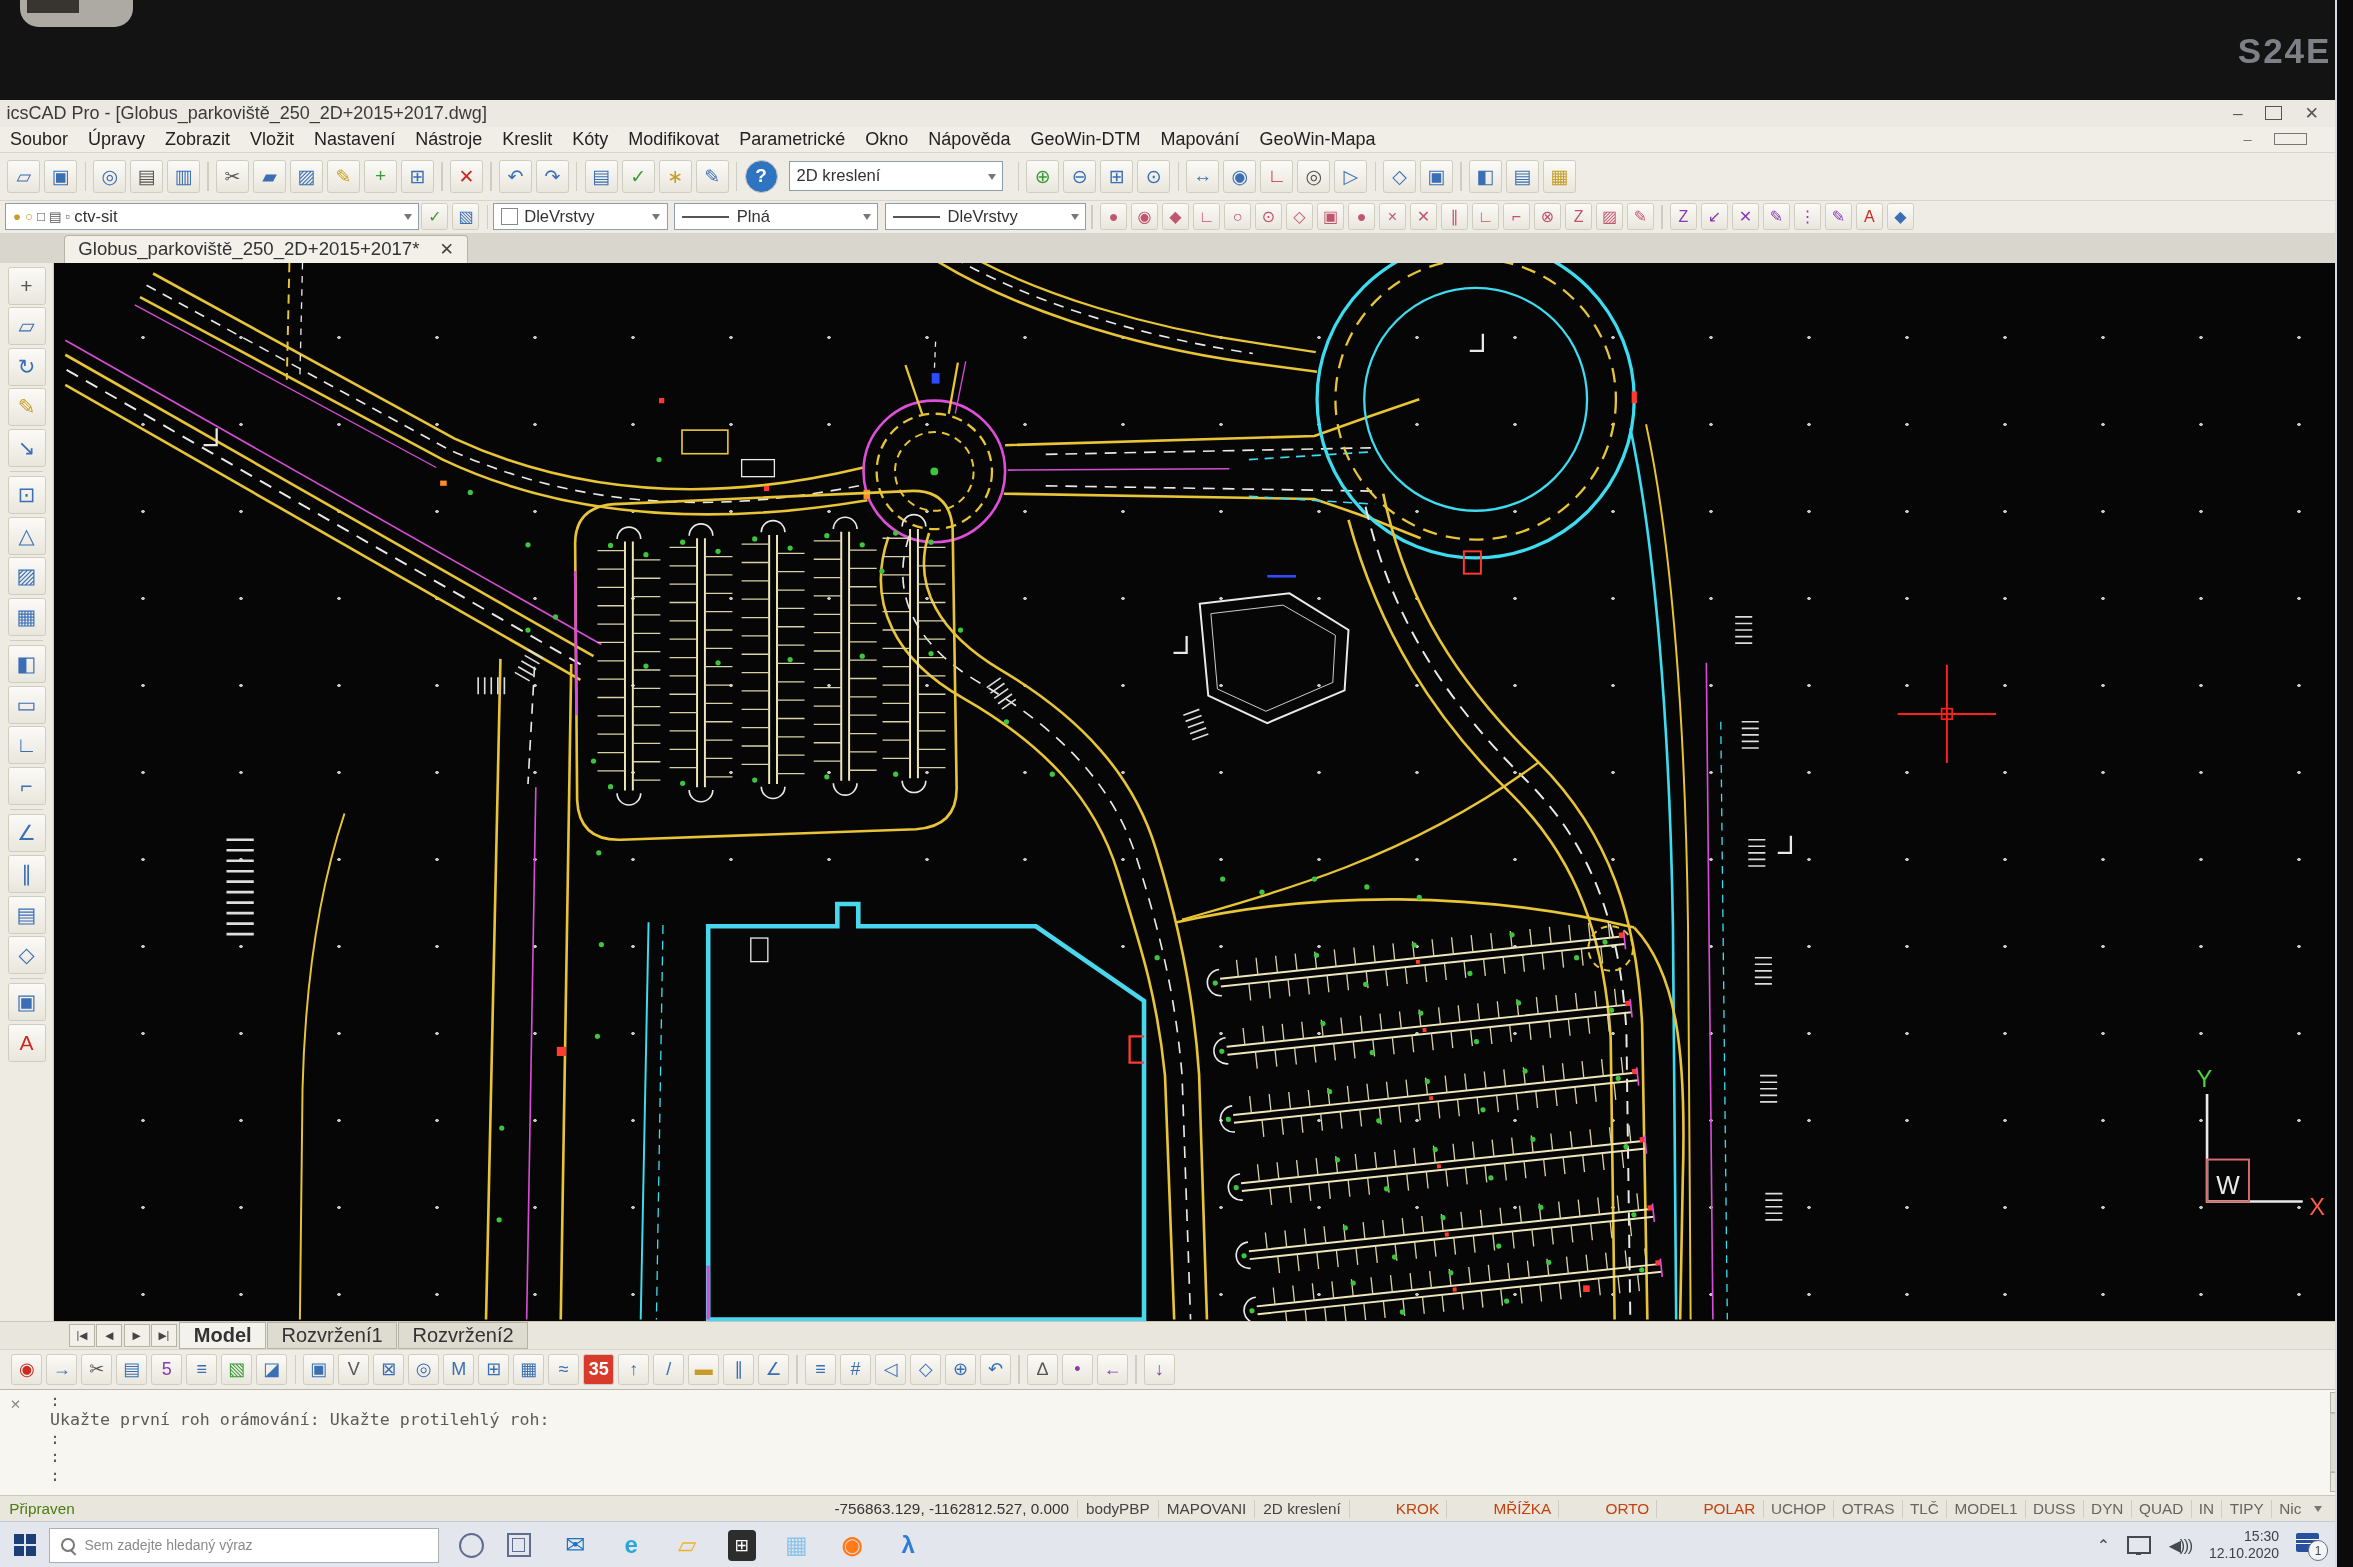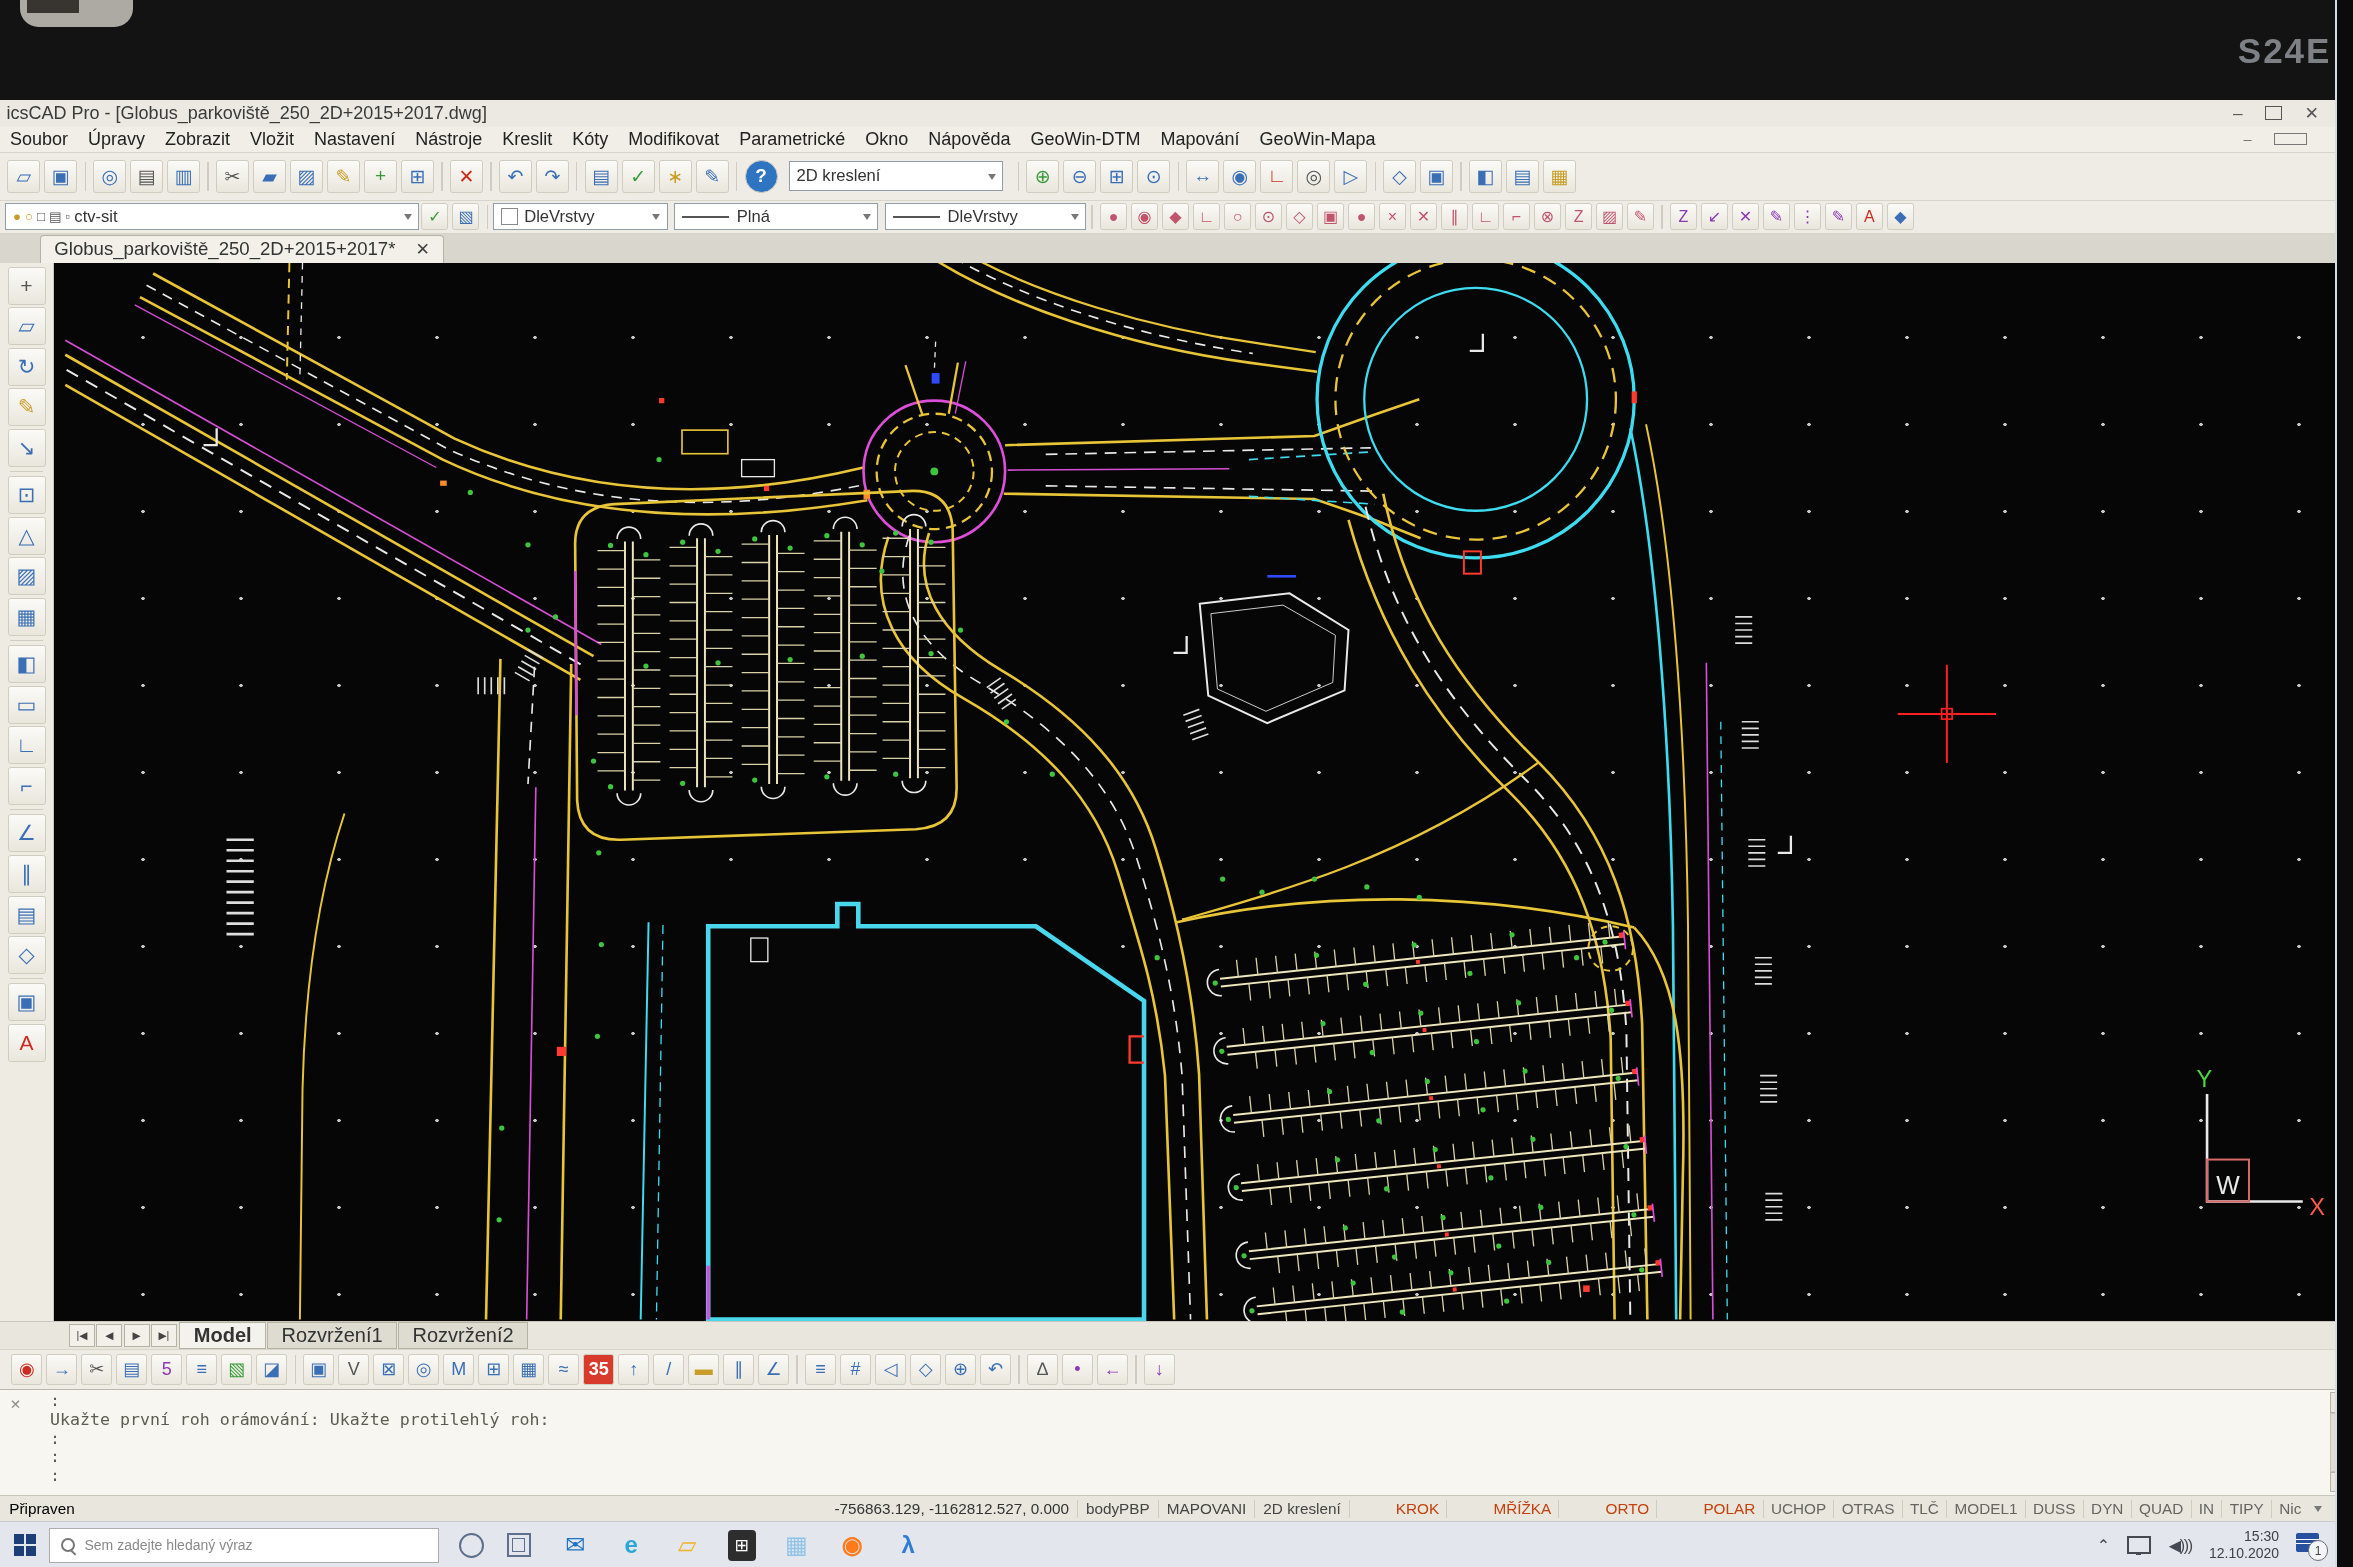--- a/index.html
+++ b/index.html
@@ -32,21 +32,21 @@
   .c-b{color:#3b6fb5}.c-y{color:#c79d27}.c-r{color:#cc2b22}.c-g{color:#3a9a3a}.c-k{color:#555}.c-p{color:#8a3ab0}
   .snap{color:#c2556e}
   .help{background:#2f74c0;color:#fff;border-radius:50%;font-weight:bold;}
   .combo{height:28px;background:#fff;border:0.7px solid #8f9eab;display:flex;align-items:center;padding:0 6.6px;font-size:16.6px;color:#333;flex:none;}
   .tb2 .combo{height:25px;}
   .caret{margin-left:auto;width:0;height:0;border:4.7px solid transparent;border-top:6px solid #777;margin-top:5.3px;}
   .minicon{font-size:13.3px;margin-right:4px;}
   .chip{width:14.6px;height:14.6px;border:0.7px solid #888;background:#fff;margin-right:6.6px;flex:none;}
   .lt-line{width:47px;height:0;border-top:2px solid #555;margin-right:8px;flex:none;}
   
-  .tabbar{height:29px;background:#d9d6cd;display:flex;align-items:flex-end;padding-left:40px;}
+  .tabbar{height:29px;background:#d9d6cd;display:flex;align-items:flex-end;padding-left:64px;}
   .doctab{height:26.6px;background:#f2f0e9;border:0.7px solid #b5b2a6;border-bottom:none;border-radius:4px 4px 0 0;display:flex;align-items:center;padding:0 13.3px;font-size:18.6px;color:#333;}
   .doctab .x{margin-left:20px;color:#444;font-size:17.3px;}
   
   .main{flex:1;display:flex;background:#000;min-height:0;}
   .rail{width:53px;background:#edebe2;border-right:0.7px solid #c9c6ba;display:flex;flex-direction:column;align-items:center;padding-top:2.7px;}
   .rail .tb{width:36px;height:36px;font-size:21px;margin:1.3px 0;}
   .rail .sep{width:33px;height:1.3px;margin:2.7px 0;}
   .canvas{flex:1;position:relative;background:#060606;background-image:radial-gradient(rgba(232,232,232,.85) 1.5px,transparent 2px);background-size:98px 87px;background-position:40px 31px;}
   .canvas svg{position:absolute;inset:0;width:100%;height:100%;}
   
@@ -59,21 +59,21 @@
   .red35{background:#d83a2c;color:#fff;font-weight:bold;font-size:16px;}
   
   .cmd{height:100px;background:#f7f6f1;border-top:0.7px solid #b9b6ac;position:relative;font-family:"DejaVu Sans Mono",monospace;font-size:16.6px;color:#5c5c52;padding:2.7px 40px 2.7px 50px;}
   .cmd .closex{position:absolute;left:10.6px;top:4px;color:#8a8a84;font-size:16.6px;}
   .cmdline{line-height:18.6px;white-space:pre;}
   .vscroll{position:absolute;right:4px;top:2.7px;bottom:2.7px;width:20px;display:flex;flex-direction:column;}
   .vbtn{height:18.6px;border:0.7px solid #b5b2a6;background:#e9e6de;font-size:8.6px;color:#555;display:flex;align-items:center;justify-content:center;}
   .vtrack{flex:1;background:#dfdcd3;border:0.7px solid #c5c2b8;}
   
   .statusbar{height:25px;background:#e9e6de;border-top:0.7px solid #c9c6ba;display:flex;align-items:center;font-size:15.3px;color:#555;padding:0 32px 0 9.3px;}
-  .ready{margin-right:auto;color:#000000;}
+  .ready{margin-right:auto;color:#4d7c0f;}
   .coords{color:#333;padding:0 8px;}
   .sfield{padding:0 8px;border-left:0.7px solid #cfccc2;color:#444;}
   .tgl{padding:0 7.3px;border-left:0.7px solid #cfccc2;color:#66665f;}
   .tgl.dim{color:#c2410c;padding-left:46px;}
   .tglcaret{width:0;height:0;border:4.7px solid transparent;border-top:6px solid #777;margin:5.3px 0 0 5.3px;}
   
   .taskbar{height:46px;background:#e3e6ec;display:flex;align-items:center;border-top:0.7px solid #c6c9d2;padding-right:31px;}
   .start{width:49px;height:100%;display:flex;align-items:center;justify-content:center;}
   .winlogo{display:grid;grid-template-columns:10px 10px;grid-template-rows:10px 10px;gap:2px;}
   .winlogo i{background:#1d3f77;}

